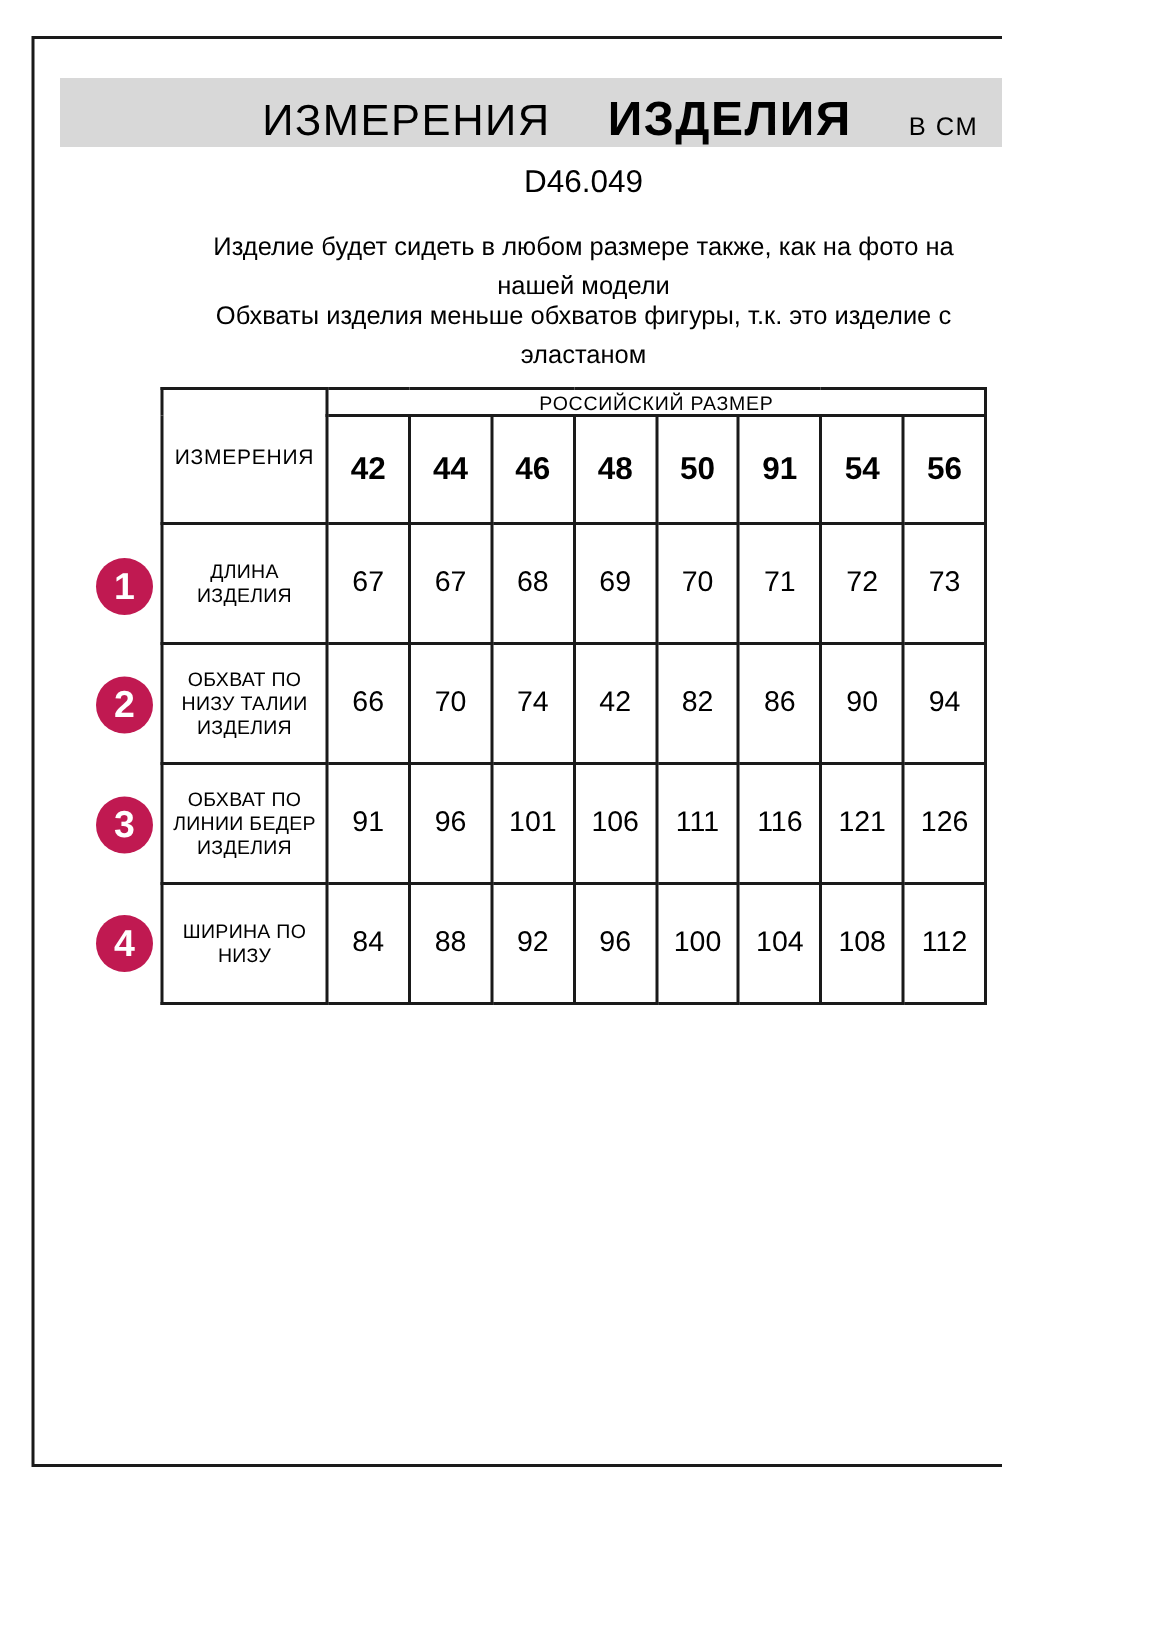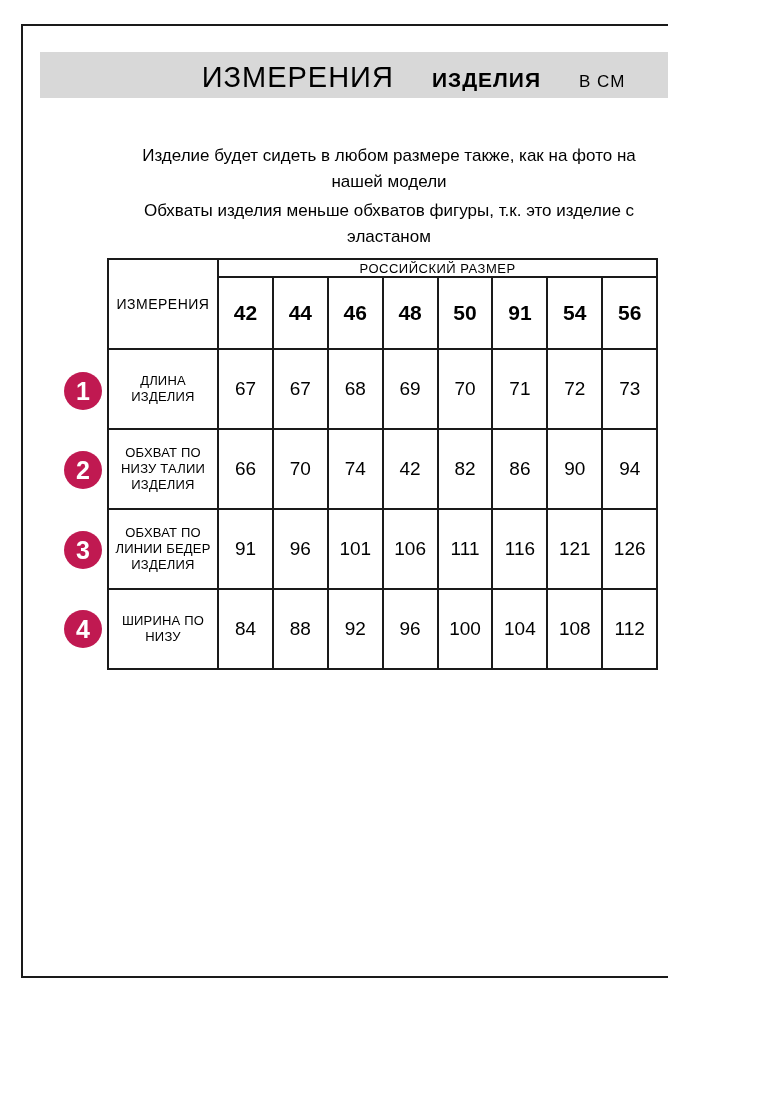--- a/index.html
+++ b/index.html
@@ -11,31 +11,31 @@
   .frame {
     position:absolute; left:21px; top:24px; width:720px; height:954px;
     border:2px solid #1a1a1a; background:transparent;
   }
   .banner {
     position:absolute; left:40px; top:52px; width:682px; height:46px;
     background:#d8d8d8; display:flex; align-items:baseline; justify-content:center;
     gap:38px; padding-left:65px; padding-top:9px;
   }
   .title-main { font-size:29px; font-weight:normal; letter-spacing:1px; }
-  .title-strong { font-size:21px; font-weight:bold; letter-spacing:1px; }
+  .title-strong { font-size:32px; font-weight:bold; letter-spacing:1px; }
   .title-unit { font-size:17px; font-weight:normal; letter-spacing:1px; }
   .code {
     position:absolute; left:0; top:110px; width:778px; text-align:center;
     font-size:21px;
   }
   .note {
     position:absolute; left:134px; width:510px; text-align:center;
     font-size:17px; line-height:26px;
   }
-  .note1 { top:143px; }
+  .note1 { top:152px; }
   .note2 { top:198px; }
   .table-wrap { position:absolute; left:107px; top:258px; }
   table.size-table {
     border-collapse:collapse; table-layout:fixed; width:549px;
   }
   table.size-table td {
     border:2px solid #1a1a1a; text-align:center; vertical-align:middle;
     background:#fff;
   }
   td.measure-head { width:110px; font-size:14px; letter-spacing:0.5px; }
@@ -59,20 +59,21 @@
 <div class="page">
 
   <div class="frame"></div>
 
   <div class="banner">
     <span class="title-main">ИЗМЕРЕНИЯ</span>
     <span class="title-strong">ИЗДЕЛИЯ</span>
     <span class="title-unit">В СМ</span>
   </div>
 
+  <div class="code">D46.049</div>
 
   <div class="note note1">Изделие будет сидеть в любом размере также, как на фото на нашей модели</div>
   <div class="note note2">Обхваты изделия меньше обхватов фигуры, т.к. это изделие с эластаном</div>
 
   <div class="table-wrap">
     <table class="size-table">
       <colgroup>
         <col style="width:110px">
         <col span="8" style="width:54.9px">
       </colgroup>

